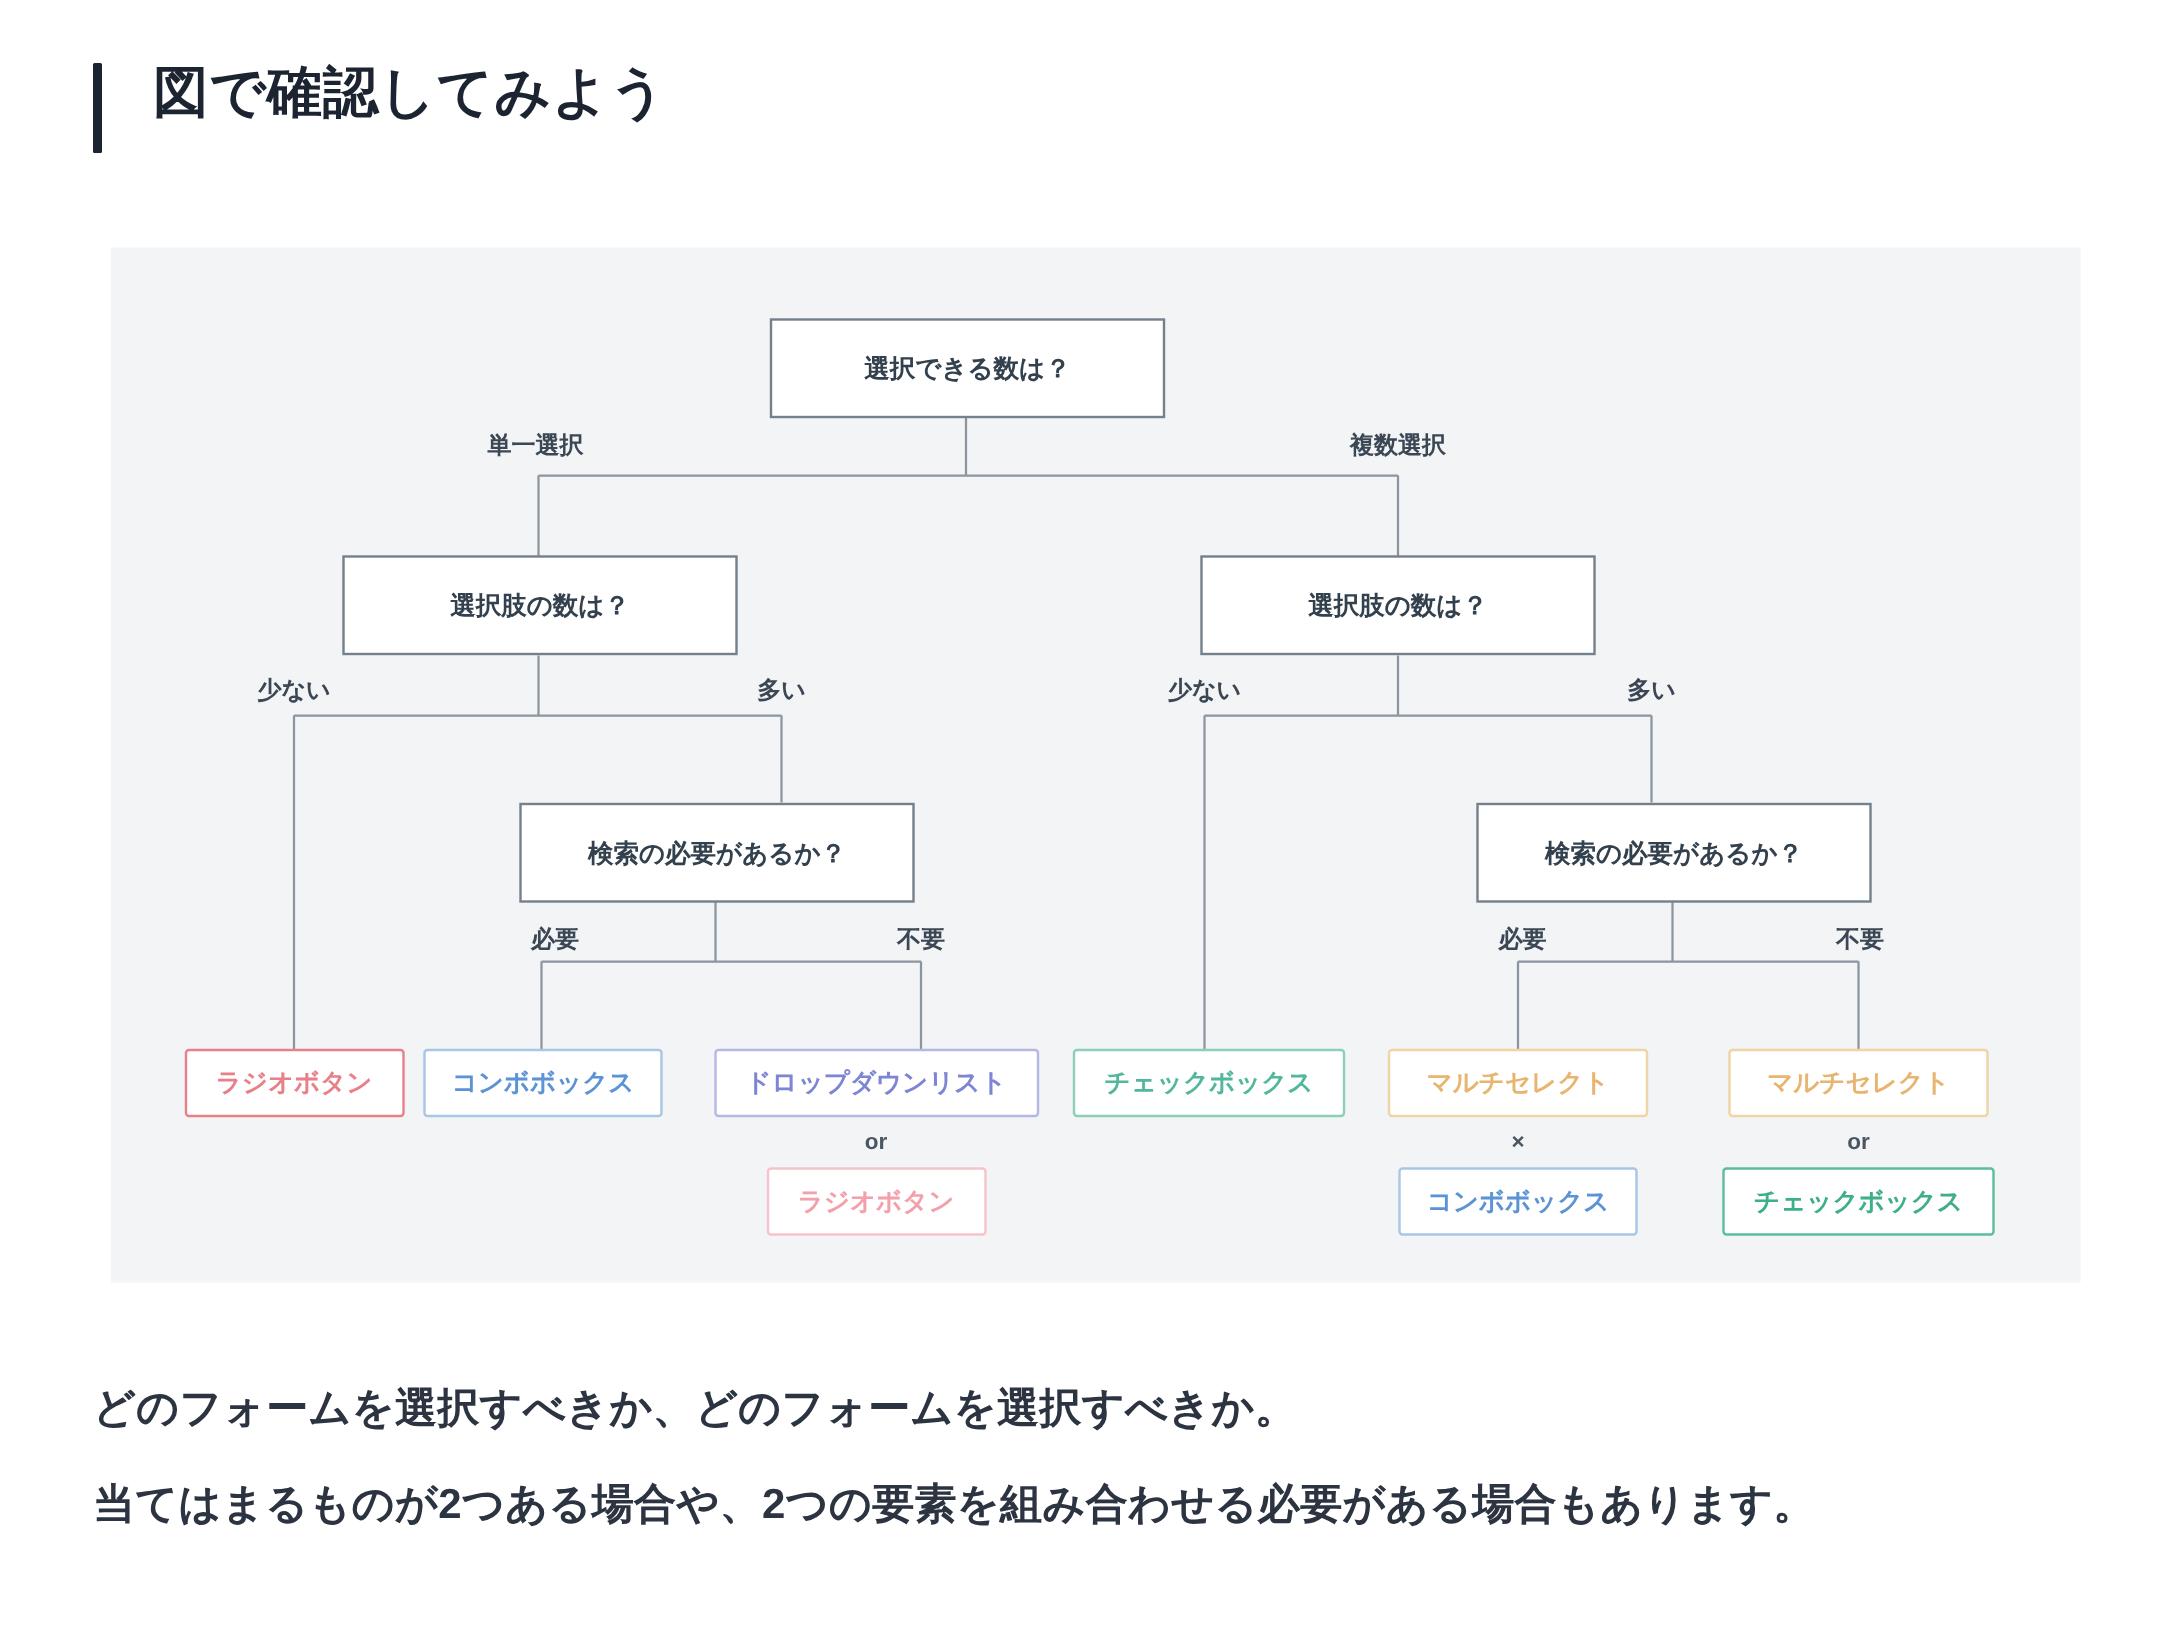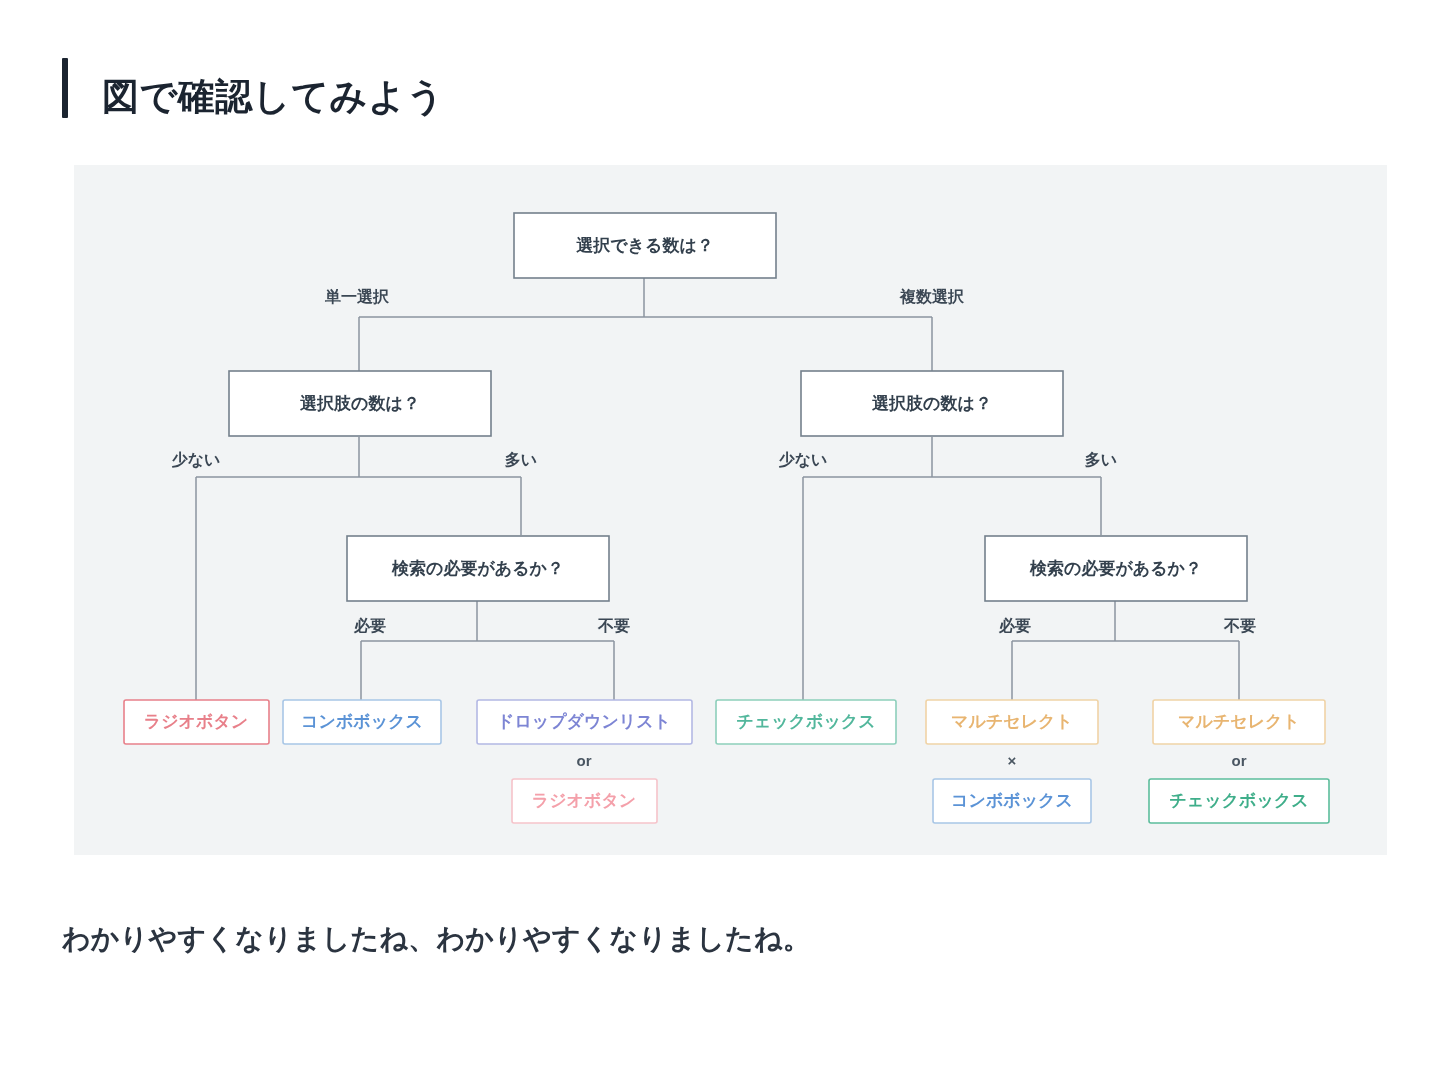--- a/index.html
+++ b/index.html
@@ -18,23 +18,23 @@
   .page {
     position: relative;
     width: 1440px;
     height: 1085px;
   }
 
   
   .section-heading {
     position: absolute;
     left: 62px;
-    top: 56px;
+    top: 42px;
     display: flex;
-    align-items: flex-end;
+    align-items: flex-start;
     height: 62px;
   }
   .heading-bar {
     width: 6px;
     height: 60px;
     background: #1b2430;
     border-radius: 1px;
     flex: 0 0 auto;
   }
   .heading-text {
@@ -246,16 +246,17 @@
 
       <g>
         <rect class="leaf-box" x="1075" y="614" width="180" height="44" rx="2" stroke="#5cbd9c"></rect>
         <text class="leaf-text" x="1165" y="637" fill="#3fae8a">チェックボックス</text>
       </g>
 
     </svg>
   </div>
 
   <div class="body-copy">
-    <p>わかりやすくなりましたね、わかりやすくなりましたね。</p>
+    <p>どのフォームを選択すべきか、どのフォームを選択すべきか。</p>
+    <p>当てはまるものが2つある場合や、2つの要素を組み合わせる必要がある場合もあります。</p>
   </div>
 
 </div>
 
 </body></html>

